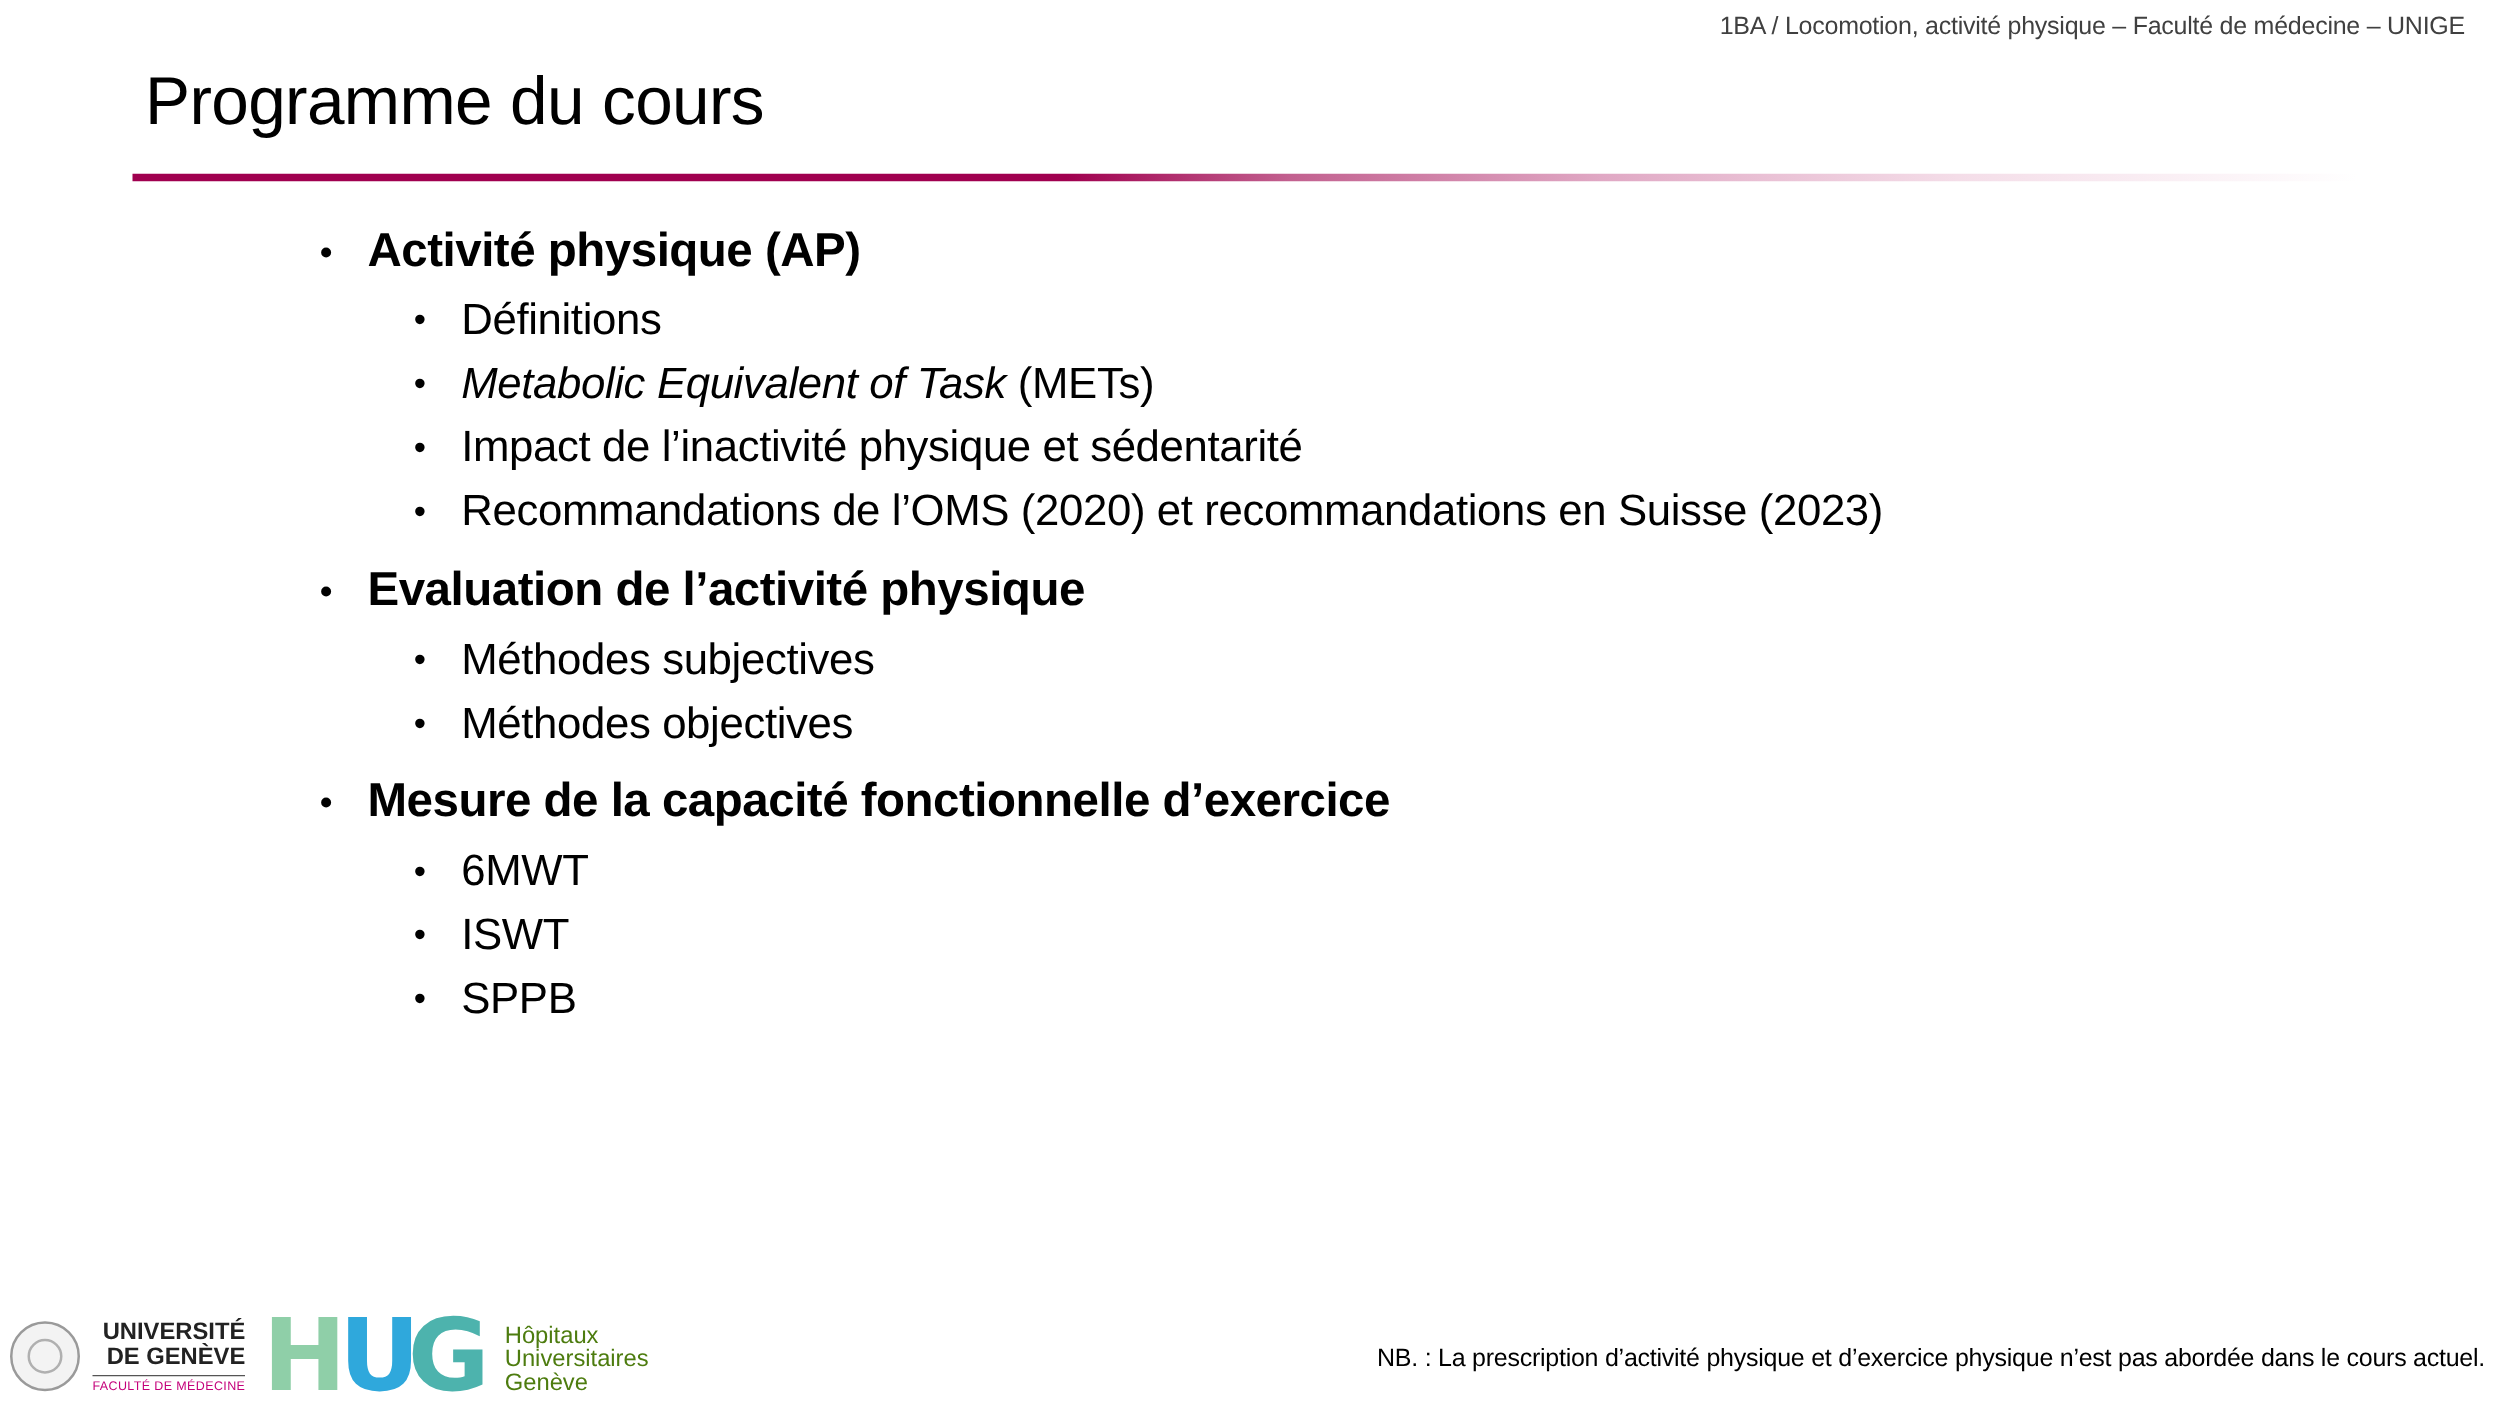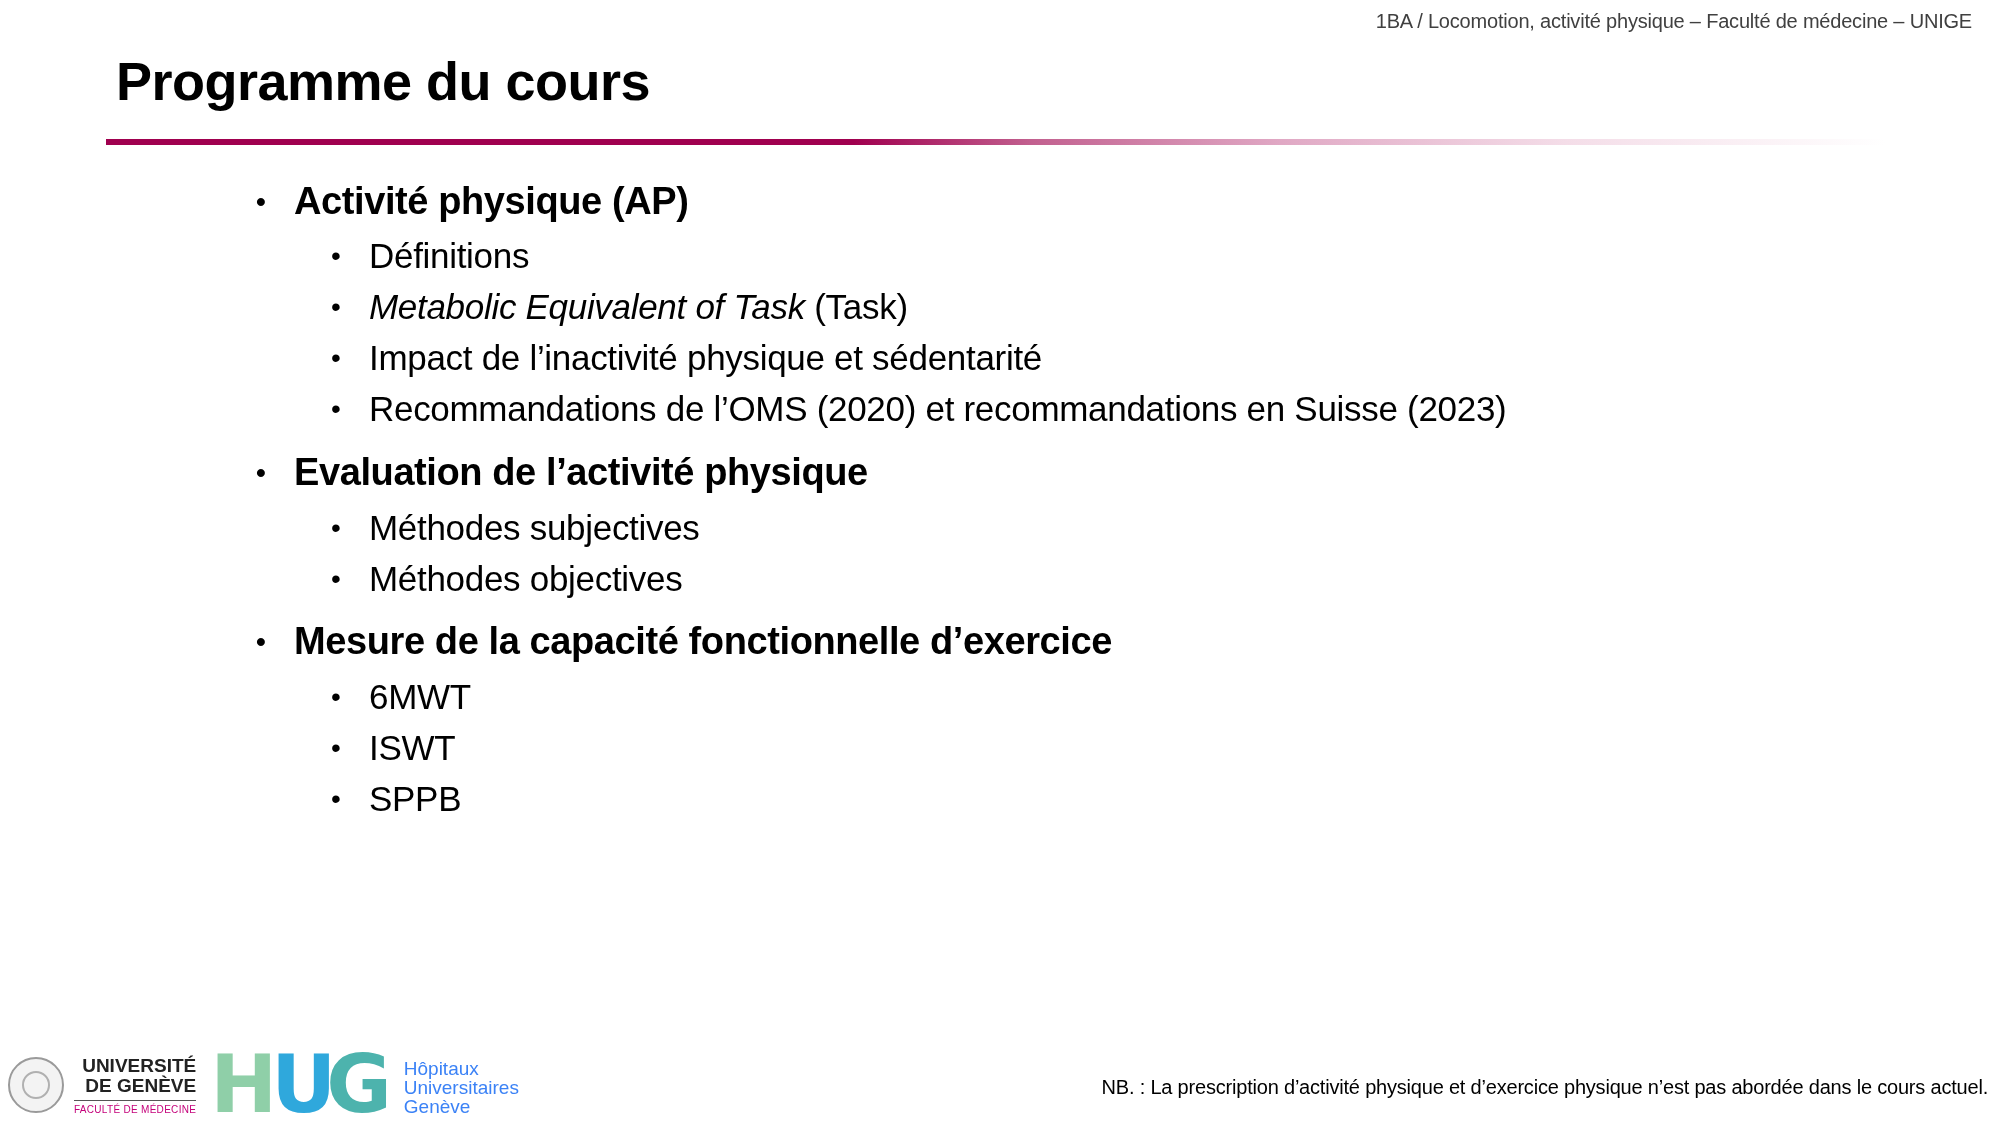--- a/index.html
+++ b/index.html
@@ -1,60 +1,60 @@
 <!DOCTYPE html>
 <html><head>
 <meta charset="utf-8">
 <style>
   html, body { margin:0; padding:0; }
   body { width:2000px; height:1125px; background:#ffffff; position:relative; overflow:hidden;
          font-family:"Liberation Sans", "DejaVu Sans", sans-serif; color:#000; }
   .header-note { position:absolute; right:28px; top:10px; font-size:20px; color:#404040; white-space:nowrap; letter-spacing:-0.2px; }
-  .page-title { position:absolute; left:116px; top:50px; font-size:54px; font-weight:700; color:#000; letter-spacing:-0.5px; }
+  .page-title { position:absolute; left:116px; top:50px; font-size:54px; font-weight:400; color:#000; letter-spacing:-0.5px; }
   .title-rule { position:absolute; left:106px; top:139px; width:1780px; height:6px;
     background:linear-gradient(to right, #a0004f 0%, #a0004f 42%, #c2608f 52%, #e0a8c4 66%, #f4dde8 82%, rgba(255,255,255,0) 100%); }
   .content { position:absolute; left:0; top:0; }
   .l1 { position:absolute; left:294px; font-size:38px; font-weight:700; letter-spacing:-0.4px; white-space:nowrap; }
   .l2 { position:absolute; left:369px; font-size:35px; font-weight:400; letter-spacing:-0.3px; white-space:nowrap; }
   .bullet { position:absolute; font-size:28px; }
   .l1 .bullet { left:-38px; top:6px; }
   .l2 .bullet { left:-38px; top:4px; }
   .it { font-style:italic; }
   .footer-note { position:absolute; right:12px; bottom:26px; font-size:20px; color:#000; white-space:nowrap; letter-spacing:-0.2px; }
   .logos { position:absolute; left:8px; top:1050px; height:70px; display:flex; align-items:center; }
   .unige-seal { width:52px; height:52px; border-radius:50%; border:2px solid #9a9a9a; position:relative; background:#f3f3f3; }
   .unige-seal::after { content:""; position:absolute; left:12px; top:12px; width:24px; height:24px; border-radius:50%; border:2px solid #b0b0b0; }
   .unige-text { margin-left:10px; display:flex; flex-direction:column;text-align:right; }
   .unige-name { font-weight:700; font-size:19px; line-height:20px; color:#222; }
   .unige-rule { height:1px; background:#555; margin:4px 0 3px; width:122px; }
   .unige-fac { font-weight:400; font-size:10px; color:#c4007a; letter-spacing:0.3px; }
   .hug { margin-left:14px; display:flex; align-items:flex-end; height:62px; }
   .hug-letter { font-weight:900; font-size:80px; line-height:62px; font-family:"DejaVu Sans", sans-serif; }
   .hug-h { color:#8fcfa8; } .hug-u { color:#2fa8dc; margin-left:-6px; } .hug-g { color:#4db3ad; margin-left:-10px; }
-  .hug-name { margin-left:12px; font-size:19px; line-height:19px; color:#3b82f6; display:flex; flex-direction:column; }
+  .hug-name { margin-left:12px; font-size:19px; line-height:19px; color:#4d7c0f; display:flex; flex-direction:column; }
 </style>
 </head>
 <body>
 
 <div class="header-note">1BA / Locomotion, activité physique – Faculté de médecine – UNIGE</div>
 <div class="page-title">Programme du cours</div>
 <div class="title-rule"></div>
 
 <div class="content">
   <div class="l1" style="top:180px">
     <span class="bullet">•</span>
     <span>Activité physique (AP)</span>
   </div>
   <div class="l2" style="top:236px">
     <span class="bullet">•</span>
     <span>Définitions</span>
   </div>
   <div class="l2" style="top:287px">
     <span class="bullet">•</span>
-    <span class="it">Metabolic Equivalent of Task</span><span> (Task)</span>
+    <span class="it">Metabolic Equivalent of Task</span><span> (METs)</span>
   </div>
   <div class="l2" style="top:338px">
     <span class="bullet">•</span>
     <span>Impact de l’inactivité physique et sédentarité</span>
   </div>
   <div class="l2" style="top:389px">
     <span class="bullet">•</span>
     <span>Recommandations de l’OMS (2020) et recommandations en Suisse (2023)</span>
   </div>
 

